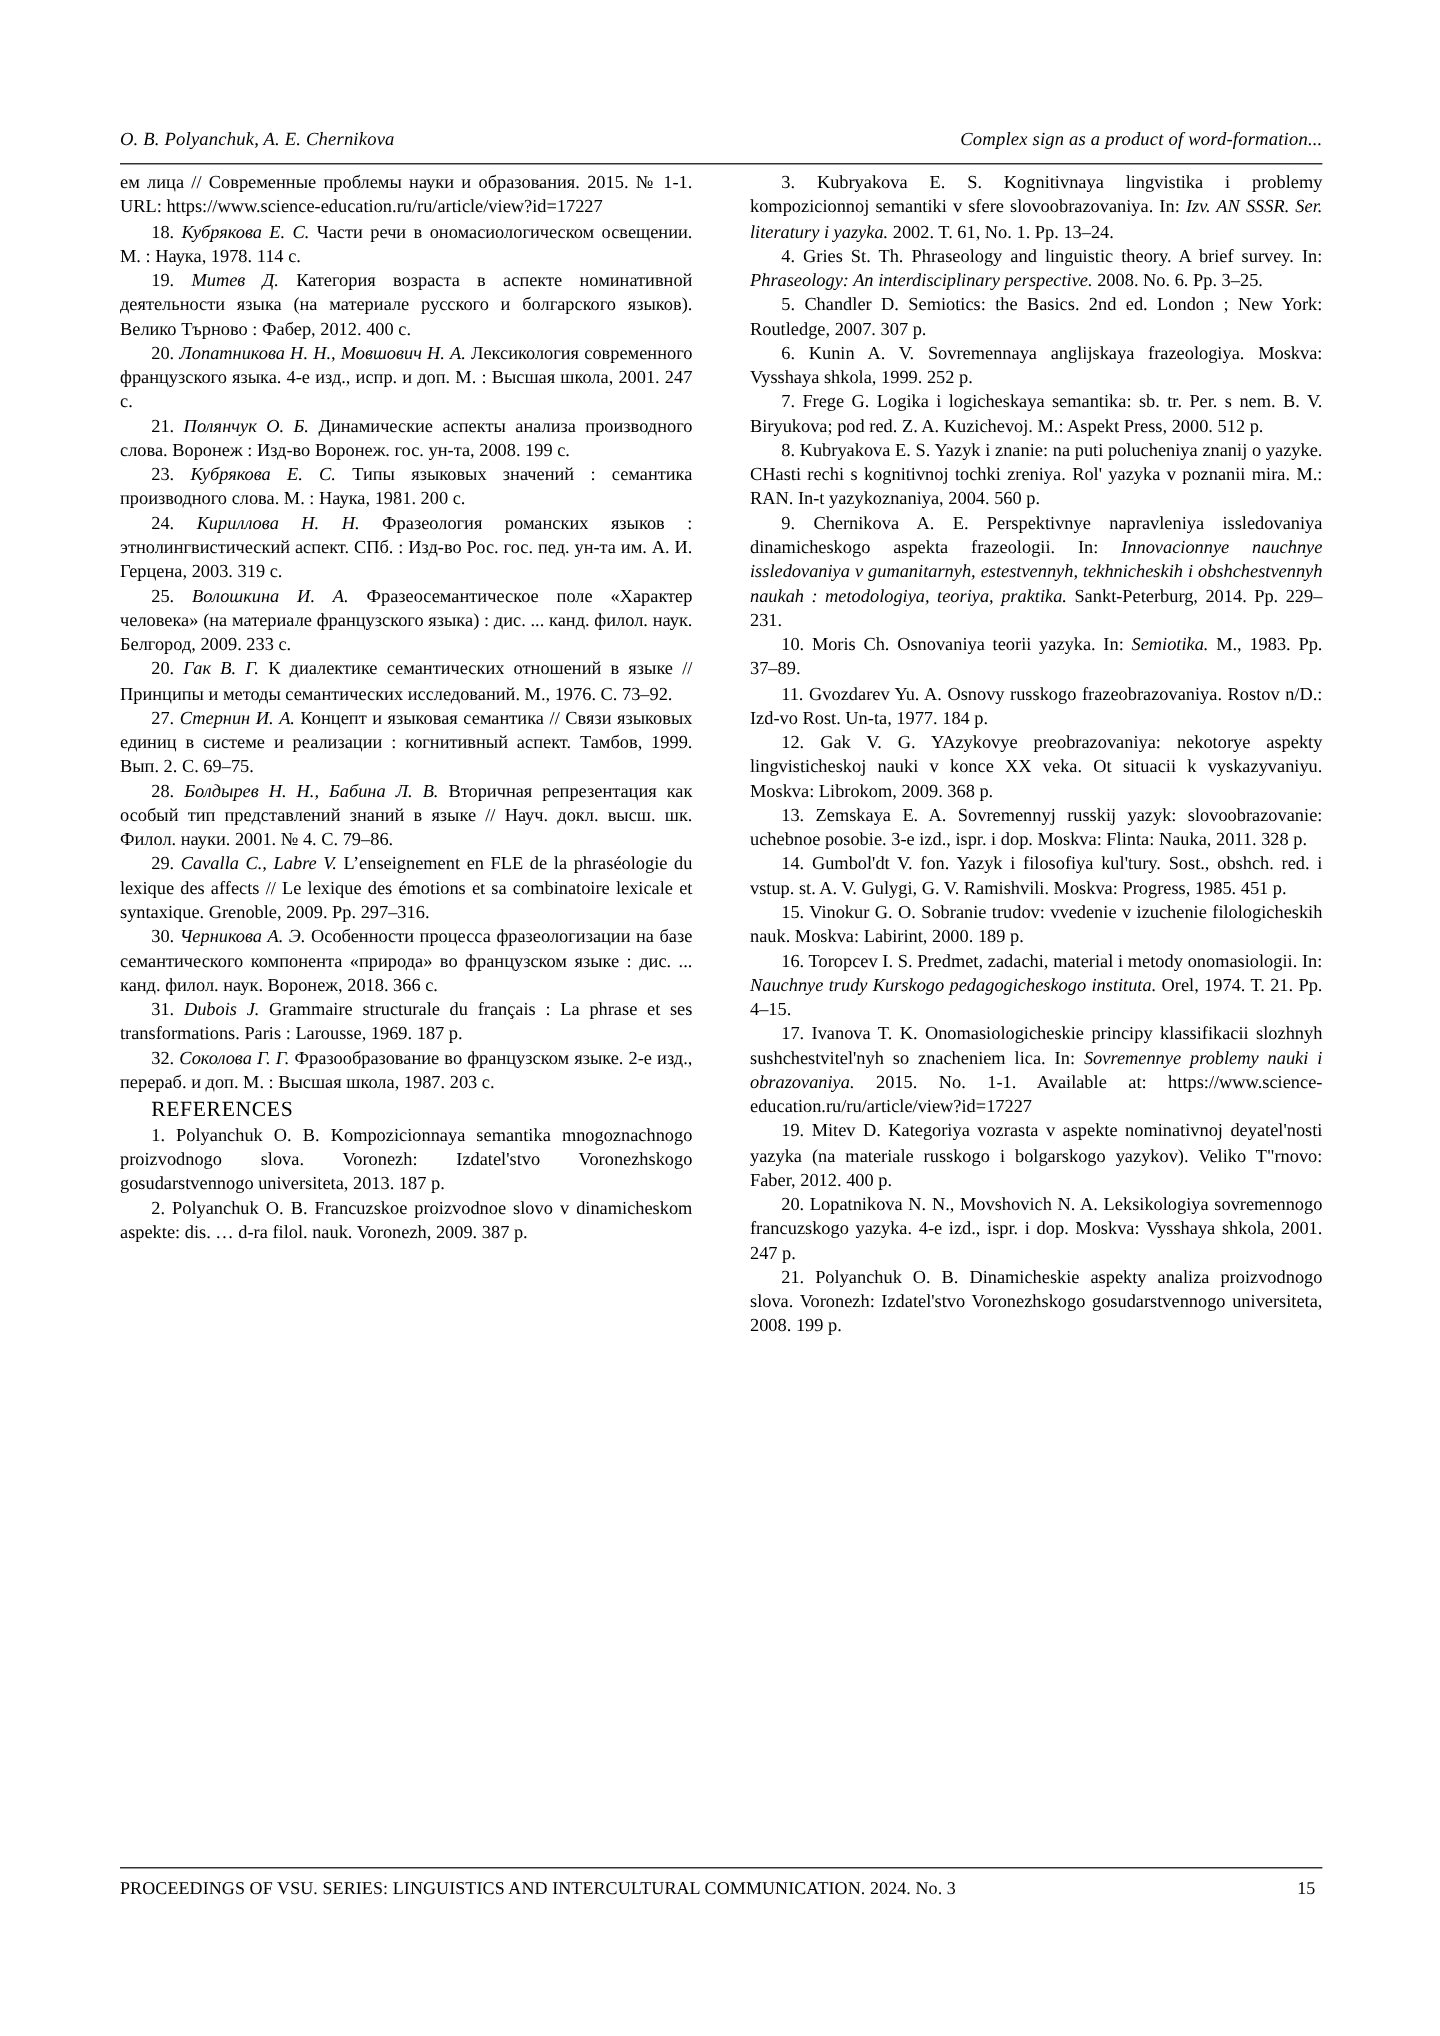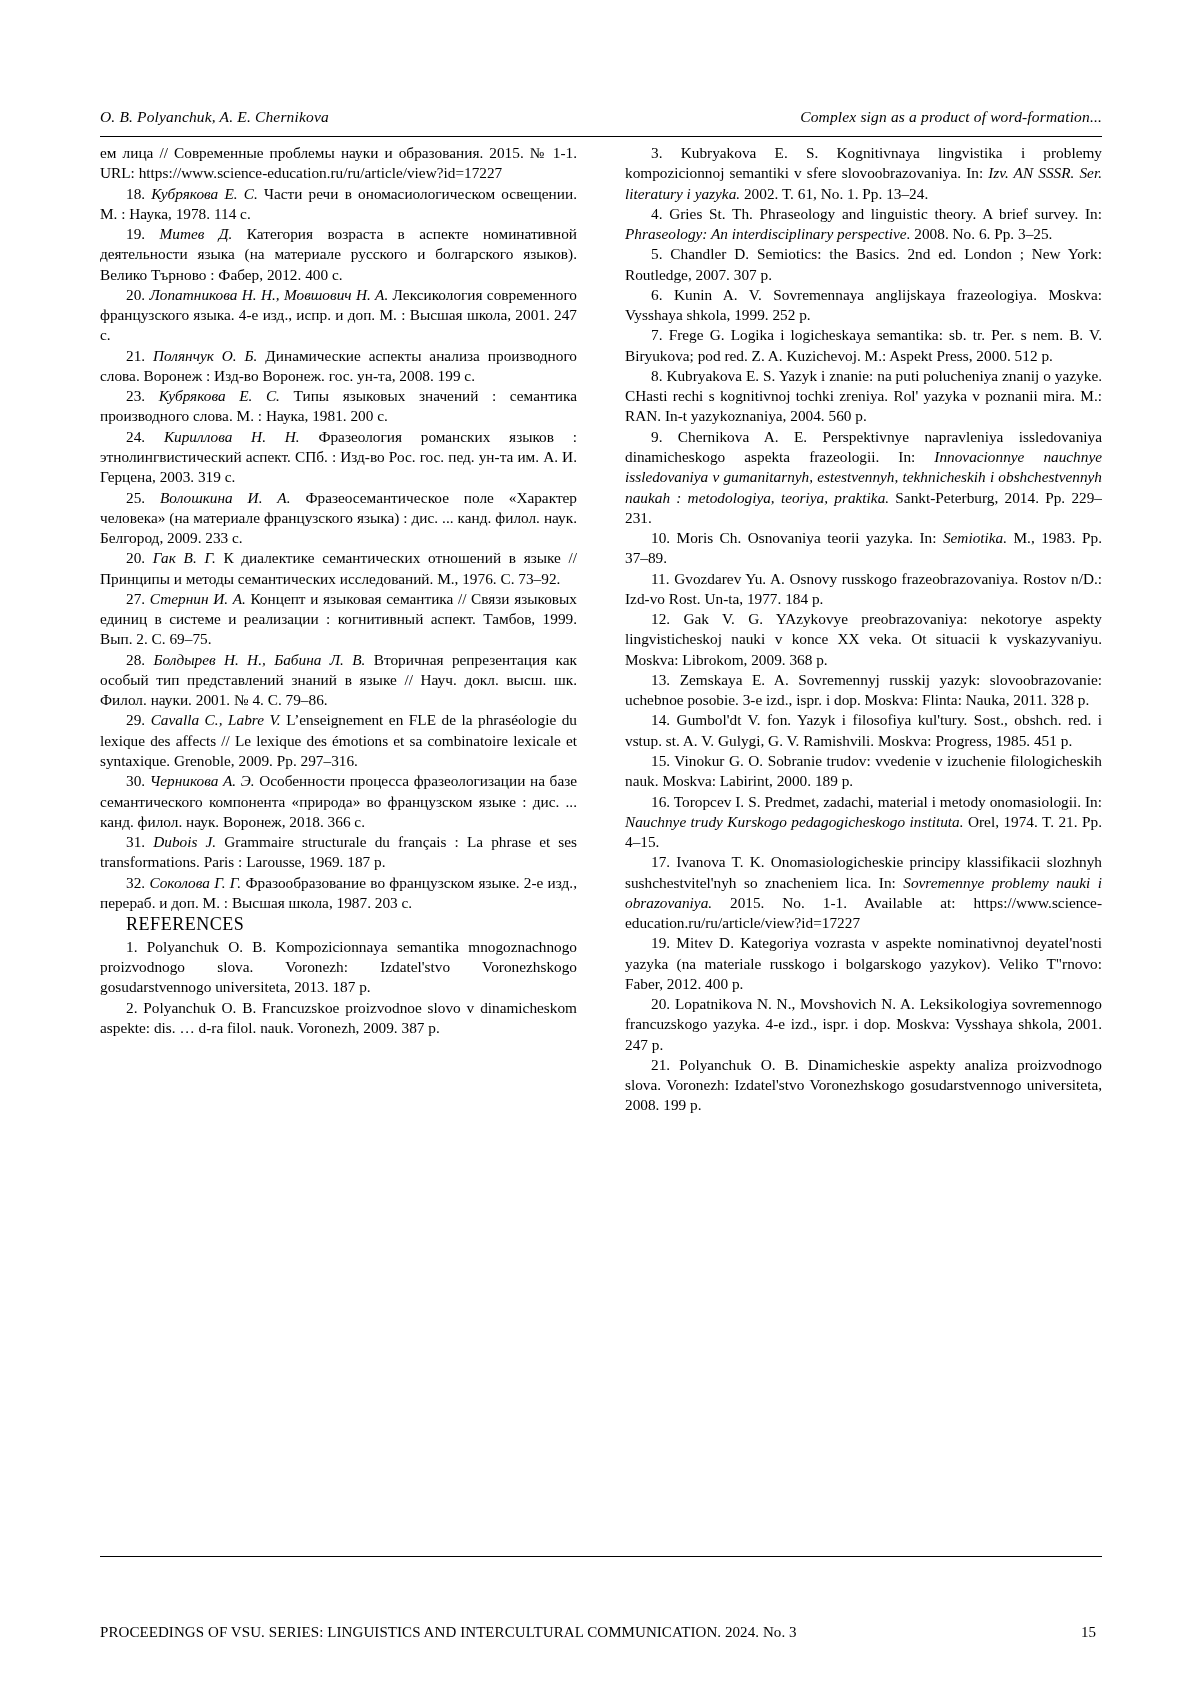--- a/index.html
+++ b/index.html
@@ -79,21 +79,21 @@
     position: absolute;
     left: 100px;
     top: 1556px;
     width: 1002px;
     height: 1px;
     background: #000;
   }
   .footer {
     position: absolute;
     left: 100px;
-    top: 1624px;
+    top: 1566px;
     width: 1002px;
     display: flex;
     justify-content: space-between;
     align-items: baseline;
     font-size: 15px;
   }
   .footer .ftext { letter-spacing: 0.005em; }
   .footer .fpage { padding-right: 6px; }
 </style>
 </head>

